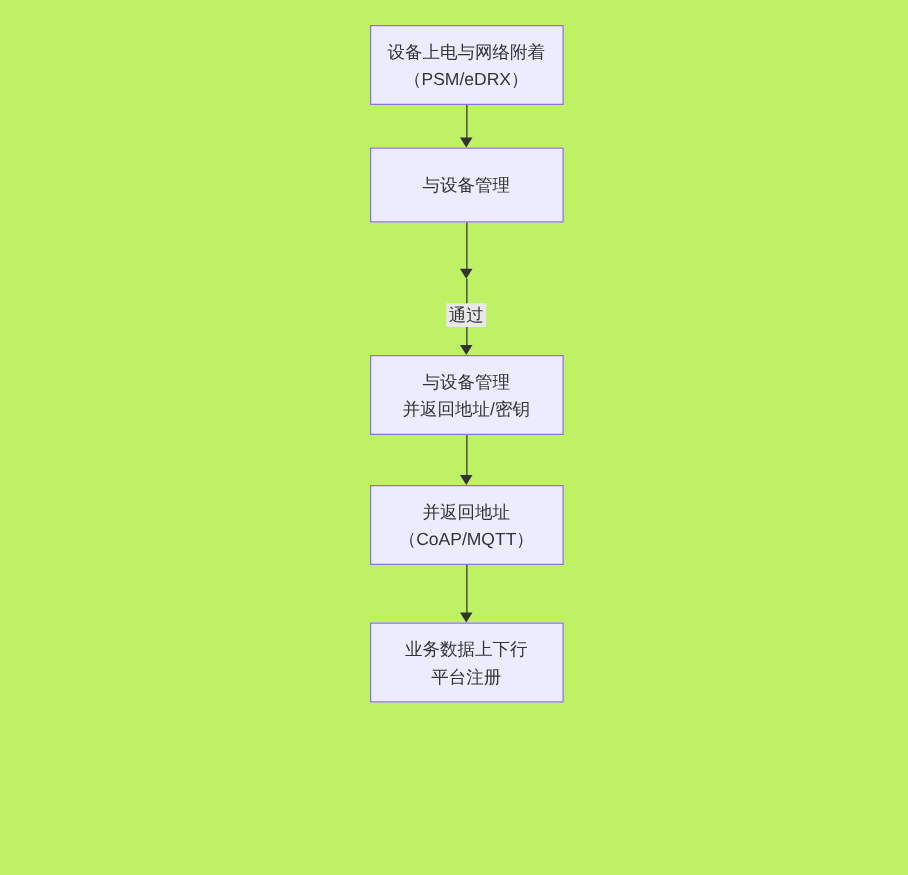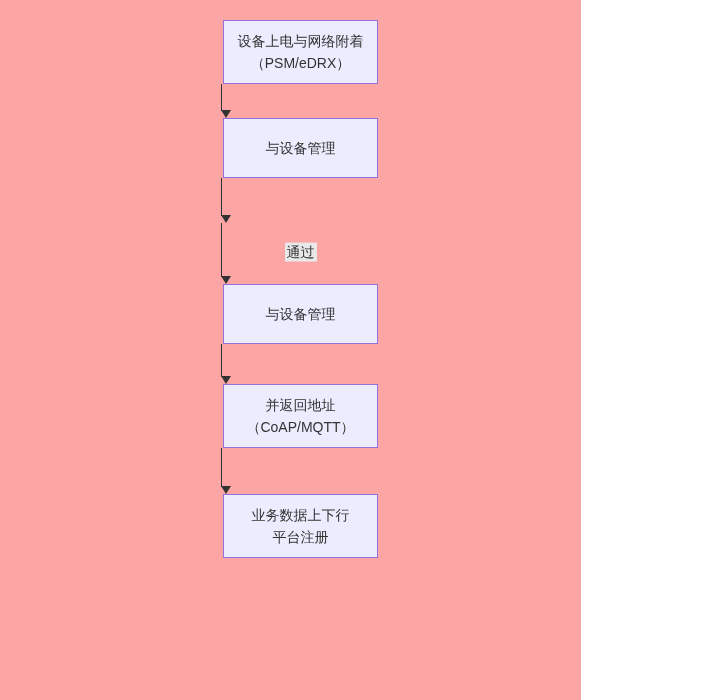--- a/index.html
+++ b/index.html
@@ -1,20 +1,20 @@
 <!DOCTYPE html>
 <html><head>
 <meta charset="utf-8">
 <style>
   html, body { margin: 0; padding: 0; }
   .canvas {
     position: relative;
-    width: 581px;
+    width: 726px;
     height: 700px;
-    background: #fca5a5;
+    background: #bef264;
     overflow: hidden;
     font-family: "Liberation Sans", "DejaVu Sans", sans-serif;
   }
   .flow-column {
     position: absolute;
     left: 50%;
     top: 20px;
     margin-left: 10px;
     transform: translateX(-50%);
     display: flex;
@@ -34,20 +34,21 @@
     align-items: center;
     text-align: center;
     font-size: 14px;
     line-height: 22px;
     padding: 9px 6px;
   }
   .edge {
     position: relative;
     display: flex;
     flex-direction: column;
+    align-items: center;
     width: 160px;
   }
   .h34 { height: 34px; }
   .h45 { height: 45px; }
   .h60 { height: 61px; }
   .h40 { height: 40px; }
   .h46 { height: 46px; }
   .edge-line {
     width: 1px;
     flex: 1;
@@ -128,20 +129,21 @@
 
 
     <div class="edge h60">
       <div class="edge-line"></div>
       <span class="edge-label">通过</span>
       <div class="arrowhead"></div>
     </div>
 
     <div class="node">
       <span>与设备管理</span>
+      <span>并返回地址/密钥</span>
     </div>
 
     <div class="edge h40">
       <div class="edge-line"></div>
       <div class="arrowhead"></div>
     </div>
 
     <div class="node">
       <span>并返回地址</span>
       <span>（CoAP/MQTT）</span>

